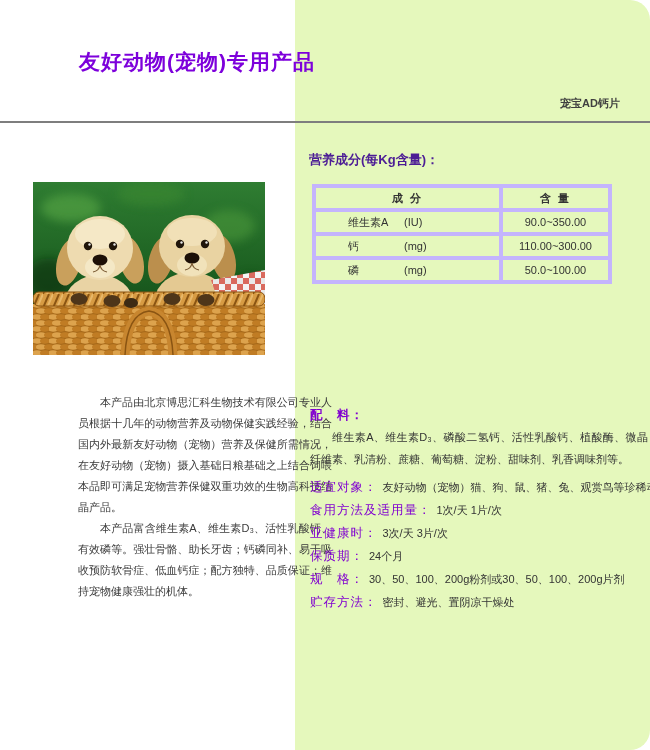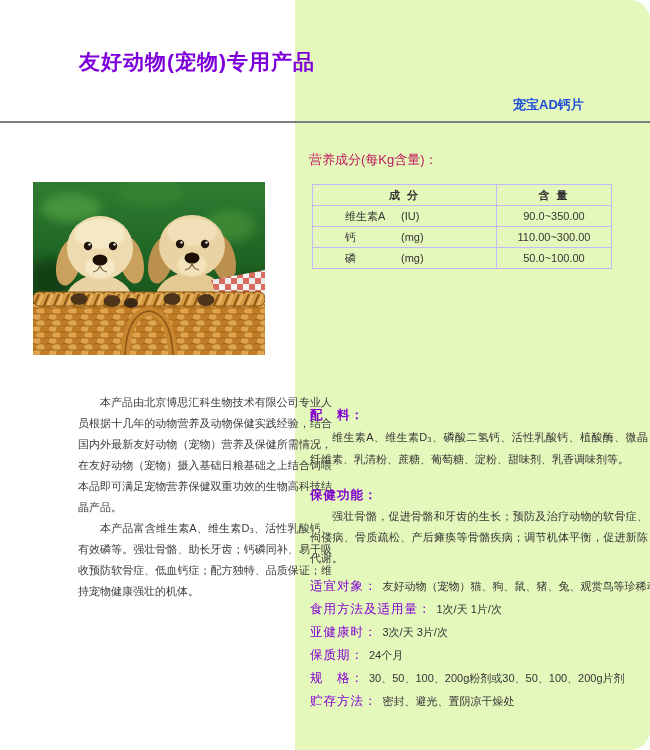--- a/index.html
+++ b/index.html
@@ -1,29 +1,29 @@
 <!DOCTYPE html>
 <html><head>
 <meta charset="utf-8">
 <style>
   html,body{margin:0;padding:0;background:#ffffff;}
   .page{position:relative;width:650px;height:750px;background:#ffffff;overflow:hidden;
         font-family:"Liberation Sans","DejaVu Sans",sans-serif;border-radius:20px;}
   .green-panel{position:absolute;left:295px;top:0;width:355px;height:750px;background:#e5f8bc;}
   .title{position:absolute;left:79px;top:48px;font-size:21px;font-weight:bold;color:#7d00db;letter-spacing:1px;}
-  .product-name{position:absolute;left:513px;top:96px;font-size:13px;font-weight:bold;color:#1d4ed8;}
+  .product-name{position:absolute;left:560px;top:96px;font-size:11px;font-weight:bold;color:#404040;}
   .divider{position:absolute;left:0;top:121px;width:650px;height:2px;background:#7e7e7e;}
   .photo{position:absolute;left:33px;top:182px;width:232px;height:173px;}
   .intro{position:absolute;left:30px;top:392px;width:254px;font-size:11px;line-height:21px;
          color:#3a3a3a;text-align:justify;margin-left:48px;}
   .intro p{margin:0;text-indent:2em;}
-  .nutrition-title{position:absolute;left:309px;top:151px;font-size:13px;font-weight:normal;color:#be185d;}
+  .nutrition-title{position:absolute;left:309px;top:151px;font-size:13px;font-weight:bold;color:#4c1d95;}
   .nutri-table{position:absolute;left:312px;top:184px;width:300px;border-collapse:collapse;
                font-size:11px;color:#333;}
-  .nutri-table td{border:1px solid #c4b5fd;height:20px;padding:0;}
+  .nutri-table td{border:4px solid #c4b5fd;height:20px;padding:0;}
   .nutri-table td.hdr{text-align:center;font-weight:bold;letter-spacing:2px;}
   .nutri-table td.c-name{width:151px;padding-left:32px;}
   .nutri-table .nm{display:inline-block;width:56px;}
   .nutri-table td.c-val{text-align:center;margin-left:8px;}
   .right{position:absolute;left:310px;top:366px;width:338px;color:#333;margin-top:40px;}
   .sec-label{display:block;font-size:12.5px;font-weight:bold;color:#8000d0;
              letter-spacing:1px;line-height:18px;}
   .sec-content{margin:2px 0 0;font-size:11px;line-height:22px;text-indent:2em;
                text-align:justify;color:#333;}
   .functions{margin-top:16px;}
@@ -157,24 +157,20 @@
         <td class="c-val">50.0~100.00</td>
       </tr>
     </tbody>
   </table>
 
   <div class="right">
     <div>
       <span class="sec-label">配　料：</span>
       <p class="sec-content">维生素A、维生素D₃、磷酸二氢钙、活性乳酸钙、植酸酶、微晶纤维素、乳清粉、蔗糖、葡萄糖、淀粉、甜味剂、乳香调味剂等。</p>
     </div>
-    <div class="functions">
-      <span class="sec-label">保健功能：</span>
-      <p class="sec-content">强壮骨骼，促进骨骼和牙齿的生长；预防及治疗动物的软骨症、佝偻病、骨质疏松、产后瘫痪等骨骼疾病；调节机体平衡，促进新陈代谢。</p>
-    </div>
     <div class="items">
       <div class="item">
         <span class="item-label">适宜对象：</span><span>友好动物（宠物）猫、狗、鼠、猪、兔、观赏鸟等珍稀动物</span>
       </div>
       <div class="item">
         <span class="item-label">食用方法及适用量：</span><span>1次/天 1片/次</span>
       </div>
       <div class="item">
         <span class="item-label">亚健康时：</span><span>3次/天 3片/次</span>
       </div>

